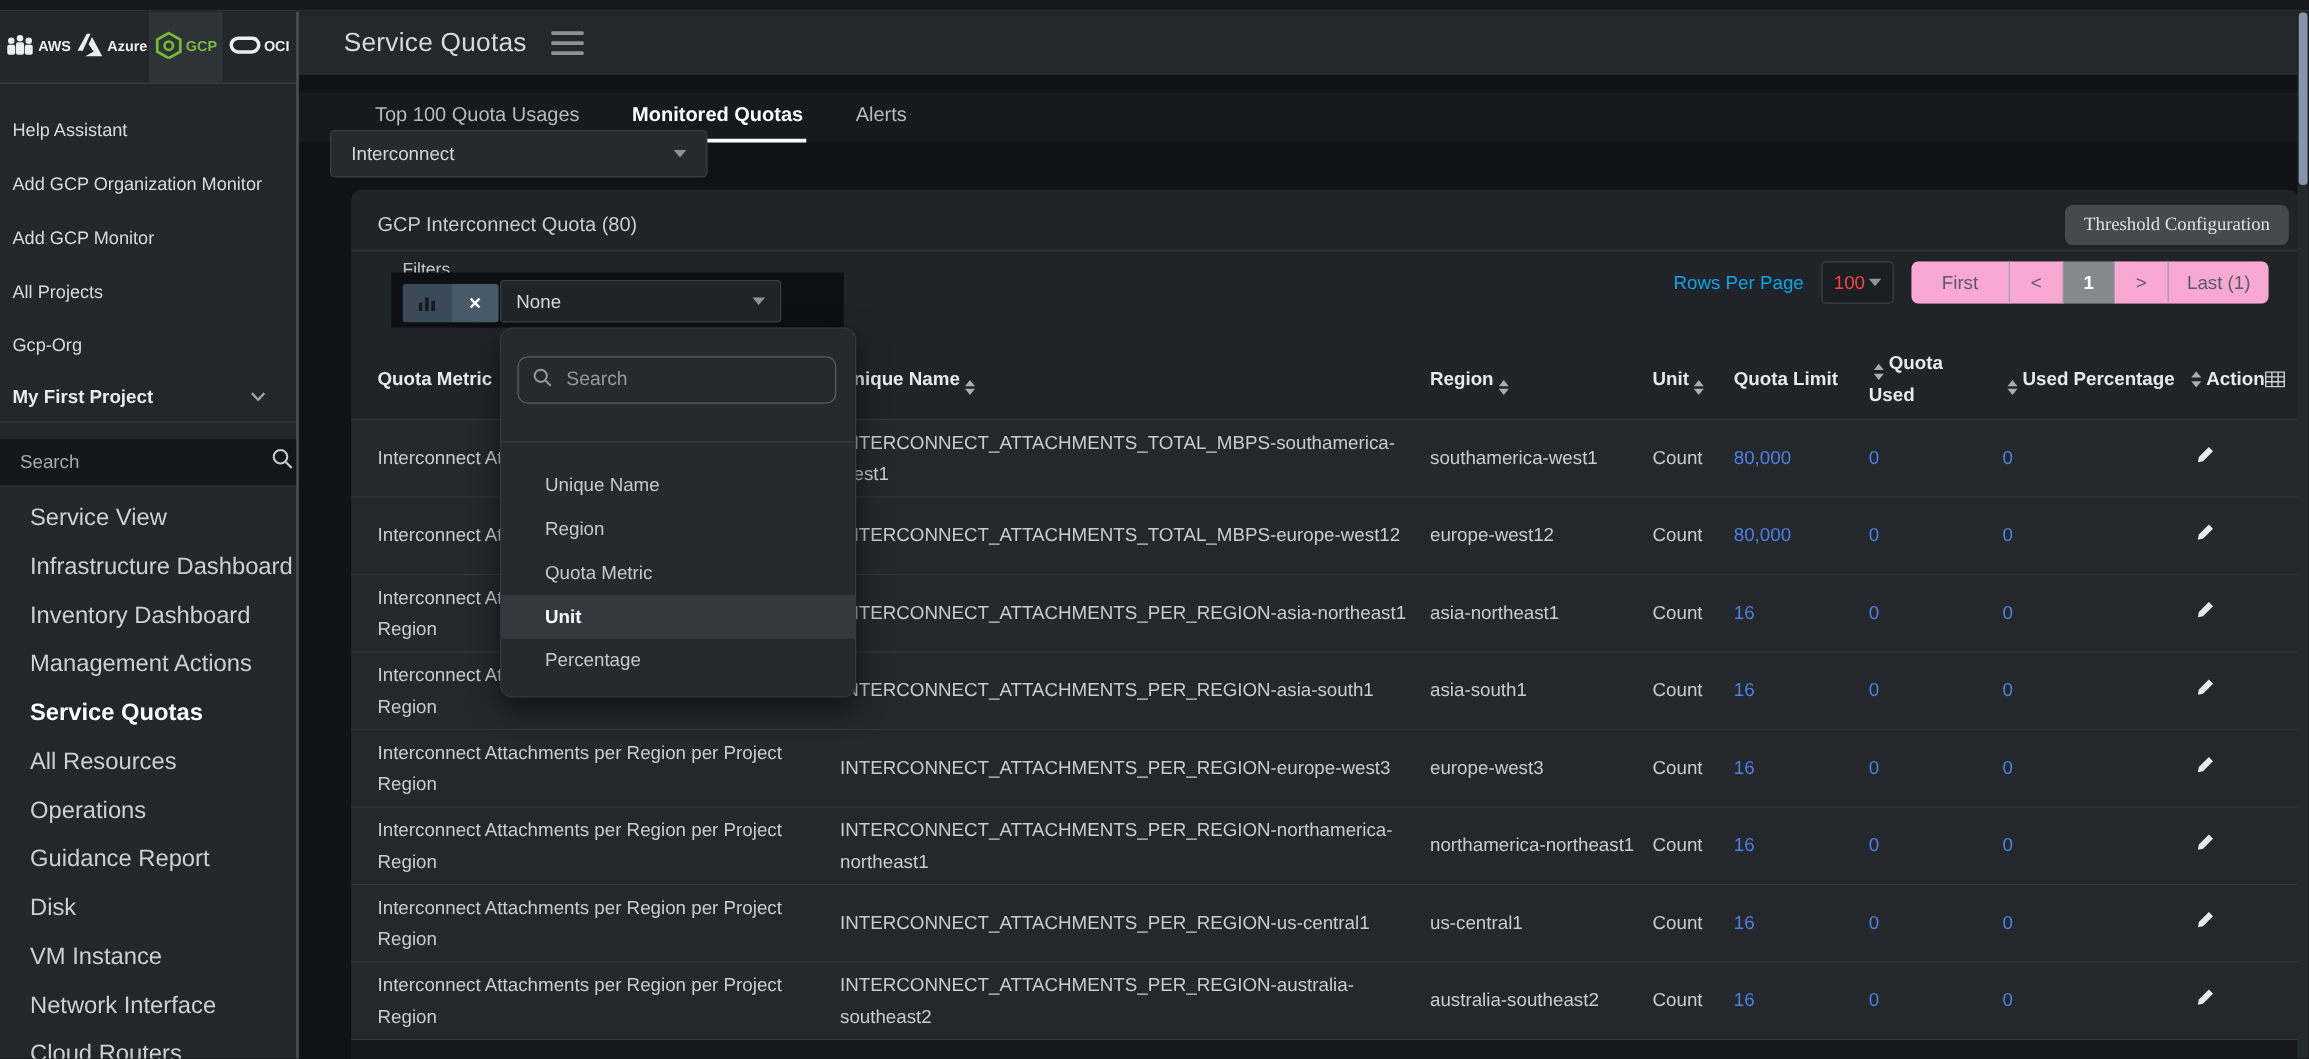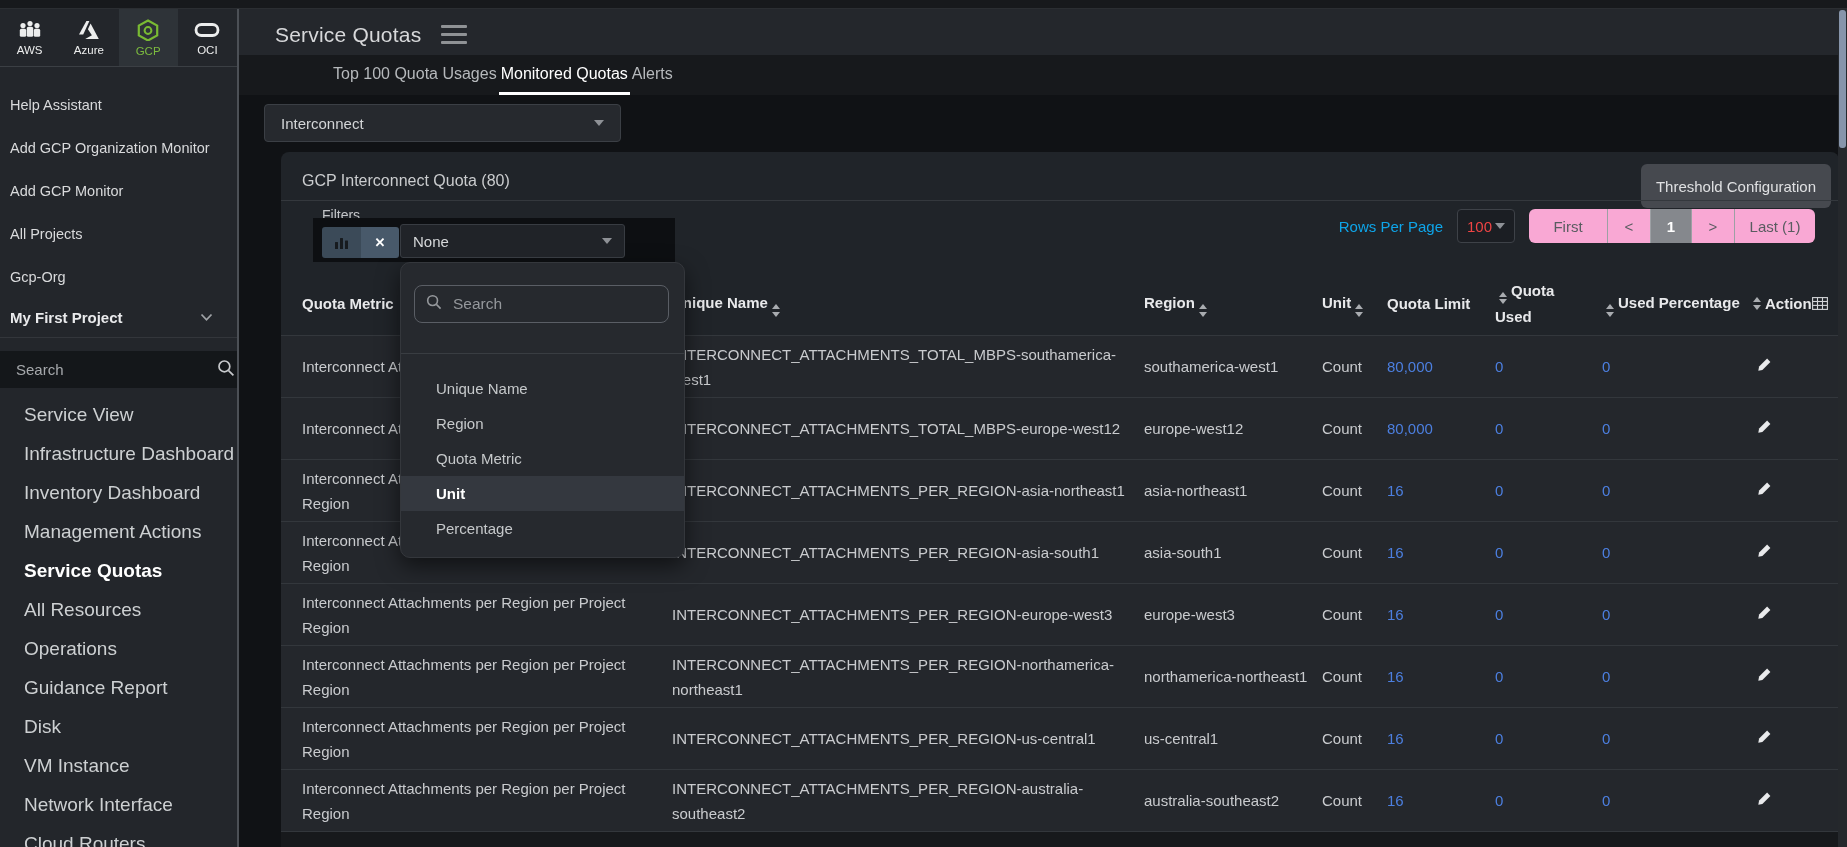--- a/index.html
+++ b/index.html
@@ -6,50 +6,50 @@
   body{
     position:relative;width:1847px;height:847px;overflow:hidden;
     background:#0e1013;font-family:"Liberation Sans",sans-serif;
     -webkit-font-smoothing:antialiased;
   }
   .topstrip{position:absolute;left:0;top:0;width:100%;height:9px;background:#17191c;border-bottom:1px solid #2b2e32;box-sizing:border-box;z-index:20}
 
   
   aside{position:absolute;left:0;top:9px;bottom:0;width:237px;background:#23262b;border-right:2px solid #4c5056;overflow:hidden;z-index:10}
   .providers{position:absolute;top:0;left:0;right:0;height:57px;display:flex;border-bottom:1px solid #3b3f44}
-  .provider{flex:1;display:flex;flex-direction:column;align-items:center;justify-content:center;gap:2px;color:#eceded;font-size:11.5px;font-weight:400;cursor:pointer}
+  .provider{flex:1;display:flex;flex-direction:row;align-items:center;justify-content:center;gap:2px;color:#eceded;font-size:11.5px;font-weight:700;cursor:pointer}
   .provider.active{background:#2e3338;color:#7cbb3f}
   .side-top{position:absolute;top:74px;left:0;right:0}
   .side-item{height:43px;display:flex;align-items:center;padding:0 10px;font-size:14.5px;color:#d9dadc;font-weight:500;white-space:nowrap}
   .project-row{position:absolute;top:288px;left:0;right:0;height:41px;display:flex;align-items:center;padding:0 10px;font-size:15px;font-weight:700;color:#e9eaec;border-bottom:1px solid #33363b;box-sizing:border-box}
   .project-row .chev{margin-left:auto;margin-right:14px;display:flex}
   .side-search{position:absolute;top:342px;left:0;right:0;height:37px;background:#14171a;display:flex;align-items:center;padding:0 14px;box-sizing:border-box}
   .side-search input{flex:1;background:transparent;border:none;outline:none;font-family:inherit;font-size:15px;color:#c4c6c9}
   .side-search input::placeholder{color:#a6a9ac;opacity:1}
   .side-sub{position:absolute;top:386px;left:0;right:0}
   .sub-item{height:39px;display:flex;align-items:center;padding-left:24px;font-size:19px;color:#cdd0d2}
   .sub-item.active{font-weight:700;color:#ffffff}
 
   
   main{position:absolute;left:239px;top:9px;right:0;bottom:0;background:#101215}
   .main-header{position:absolute;top:0;left:0;right:9px;height:51px;background:#24272c;display:flex;align-items:center;padding-left:36px}
   .main-header h1{margin:0;font-size:21px;font-weight:500;color:#d7d8da;letter-spacing:.2px}
   .burger{margin-left:20px;display:flex;flex-direction:column;gap:5px;cursor:pointer}
   .burger i{display:block;width:26px;height:3px;background:#8f9295;border-radius:1px}
-  .tabbar{position:absolute;top:46px;left:0;right:9px;height:40px;background:#17191c;display:flex;align-items:stretch;padding-left:92px;box-sizing:border-box}
+  .tabbar{position:absolute;top:65px;left:0;right:9px;height:40px;background:#17191c;display:flex;align-items:stretch;padding-left:59px;gap:38px;box-sizing:border-box}
   .tab{font-size:16px;color:#b6b9bc;display:flex;align-items:center;border-bottom:3px solid transparent;padding:0 2px;cursor:pointer;box-sizing:border-box}
-  .tab.active{color:#fff;font-weight:400;border-bottom-color:#fff}
-
-  .service-select{position:absolute;top:95px;left:25px;width:357px;height:38px;background:#26292e;border:1px solid #3b3f45;border-radius:4px;display:flex;align-items:center;padding:0 16px;font-size:15px;color:#d3d5d7;box-sizing:border-box;cursor:pointer}
+  .tab.active{color:#fff;font-weight:700;border-bottom-color:#fff}
+
+  .service-select{position:absolute;top:95px;left:25px;width:302px;height:38px;background:#26292e;border:1px solid #3b3f45;border-radius:4px;display:flex;align-items:center;padding:0 16px;font-size:15px;color:#d3d5d7;box-sizing:border-box;cursor:pointer}
   .caret{width:0;height:0;border-left:5px solid transparent;border-right:5px solid transparent;border-top:6px solid #8e9196;margin-left:auto}
 
   
   .panel{position:absolute;top:143px;left:42px;width:1558px;bottom:0;background:#202429;border-radius:8px 8px 0 0}
   .panel-title{position:absolute;top:20px;left:21px;font-size:16px;color:#caccce}
-  .threshold-btn{position:absolute;top:12px;right:8px;height:44px;padding:0 15px;background:#46494f;border:none;border-radius:6px;color:#dfe0e2;font-size:15px;font-family:Liberation Sans, sans-serif;display:flex;align-items:center;cursor:pointer}
+  .threshold-btn{position:absolute;top:12px;right:8px;height:32px;padding:0 15px;background:#46494f;border:none;border-radius:6px;color:#dfe0e2;font-size:15px;font-family:Liberation Serif, serif;display:flex;align-items:center;cursor:pointer}
   .panel-divider{position:absolute;top:48px;left:0;right:0;height:1px;background:#34383d}
   .filters-label{position:absolute;top:55px;left:41px;font-size:14px;color:#c3c5c8}
   .filters-block{position:absolute;top:66px;left:32px;width:362px;height:44px;background:#0d0f12}
   .chip{position:absolute;top:75px;left:41px;height:31px;display:flex;border-radius:3px;overflow:hidden;cursor:pointer;z-index:6}
   .chip-seg1{width:39px;background:#3b4a58;display:flex;align-items:center;justify-content:center}
   .chip-seg2{width:38px;background:#48596a;display:flex;align-items:center;justify-content:center;color:#fff;font-size:13px;font-weight:700}
   .none-select{position:absolute;top:72px;left:119px;width:225px;height:34px;background:#202328;border:1px solid #383c42;border-radius:3px;display:flex;align-items:center;padding:0 12px;font-size:15px;color:#d6d8da;box-sizing:border-box;z-index:7;cursor:pointer}
 
   .pagebar{position:absolute;top:57px;right:24px;height:34px;display:flex;align-items:center;gap:14px}
   .rpp-label{font-size:15px;color:#0ea5e9}

